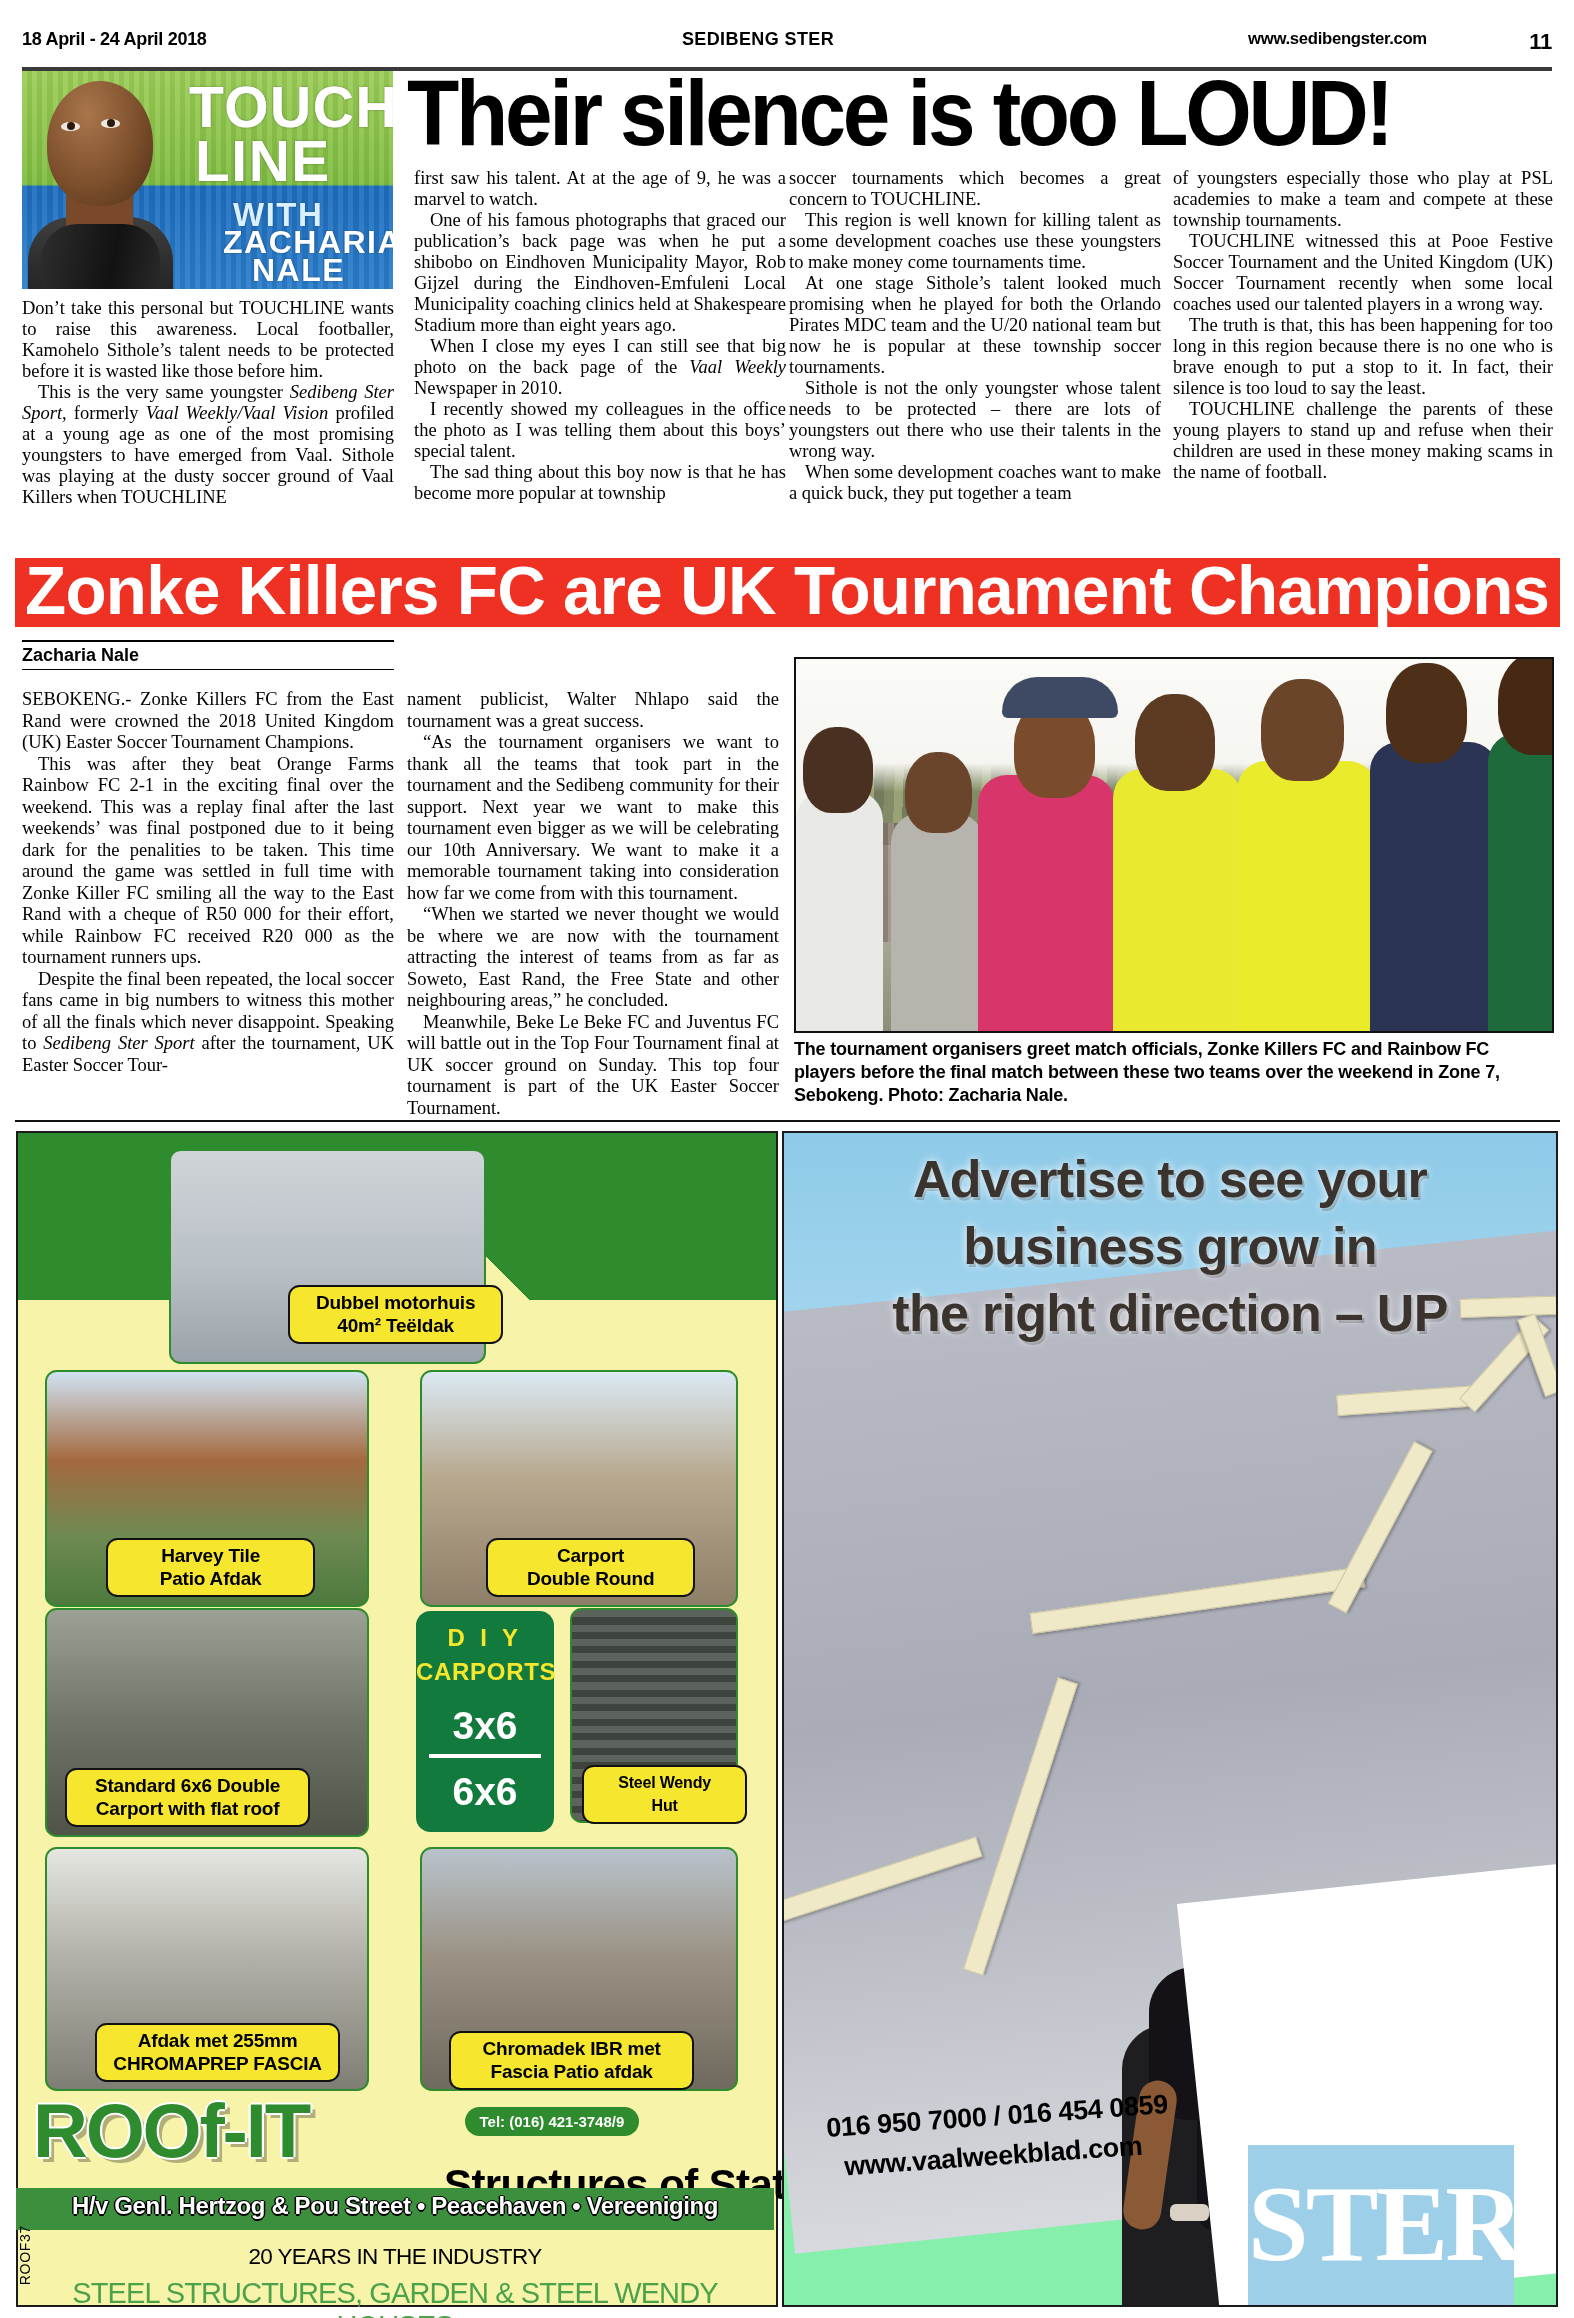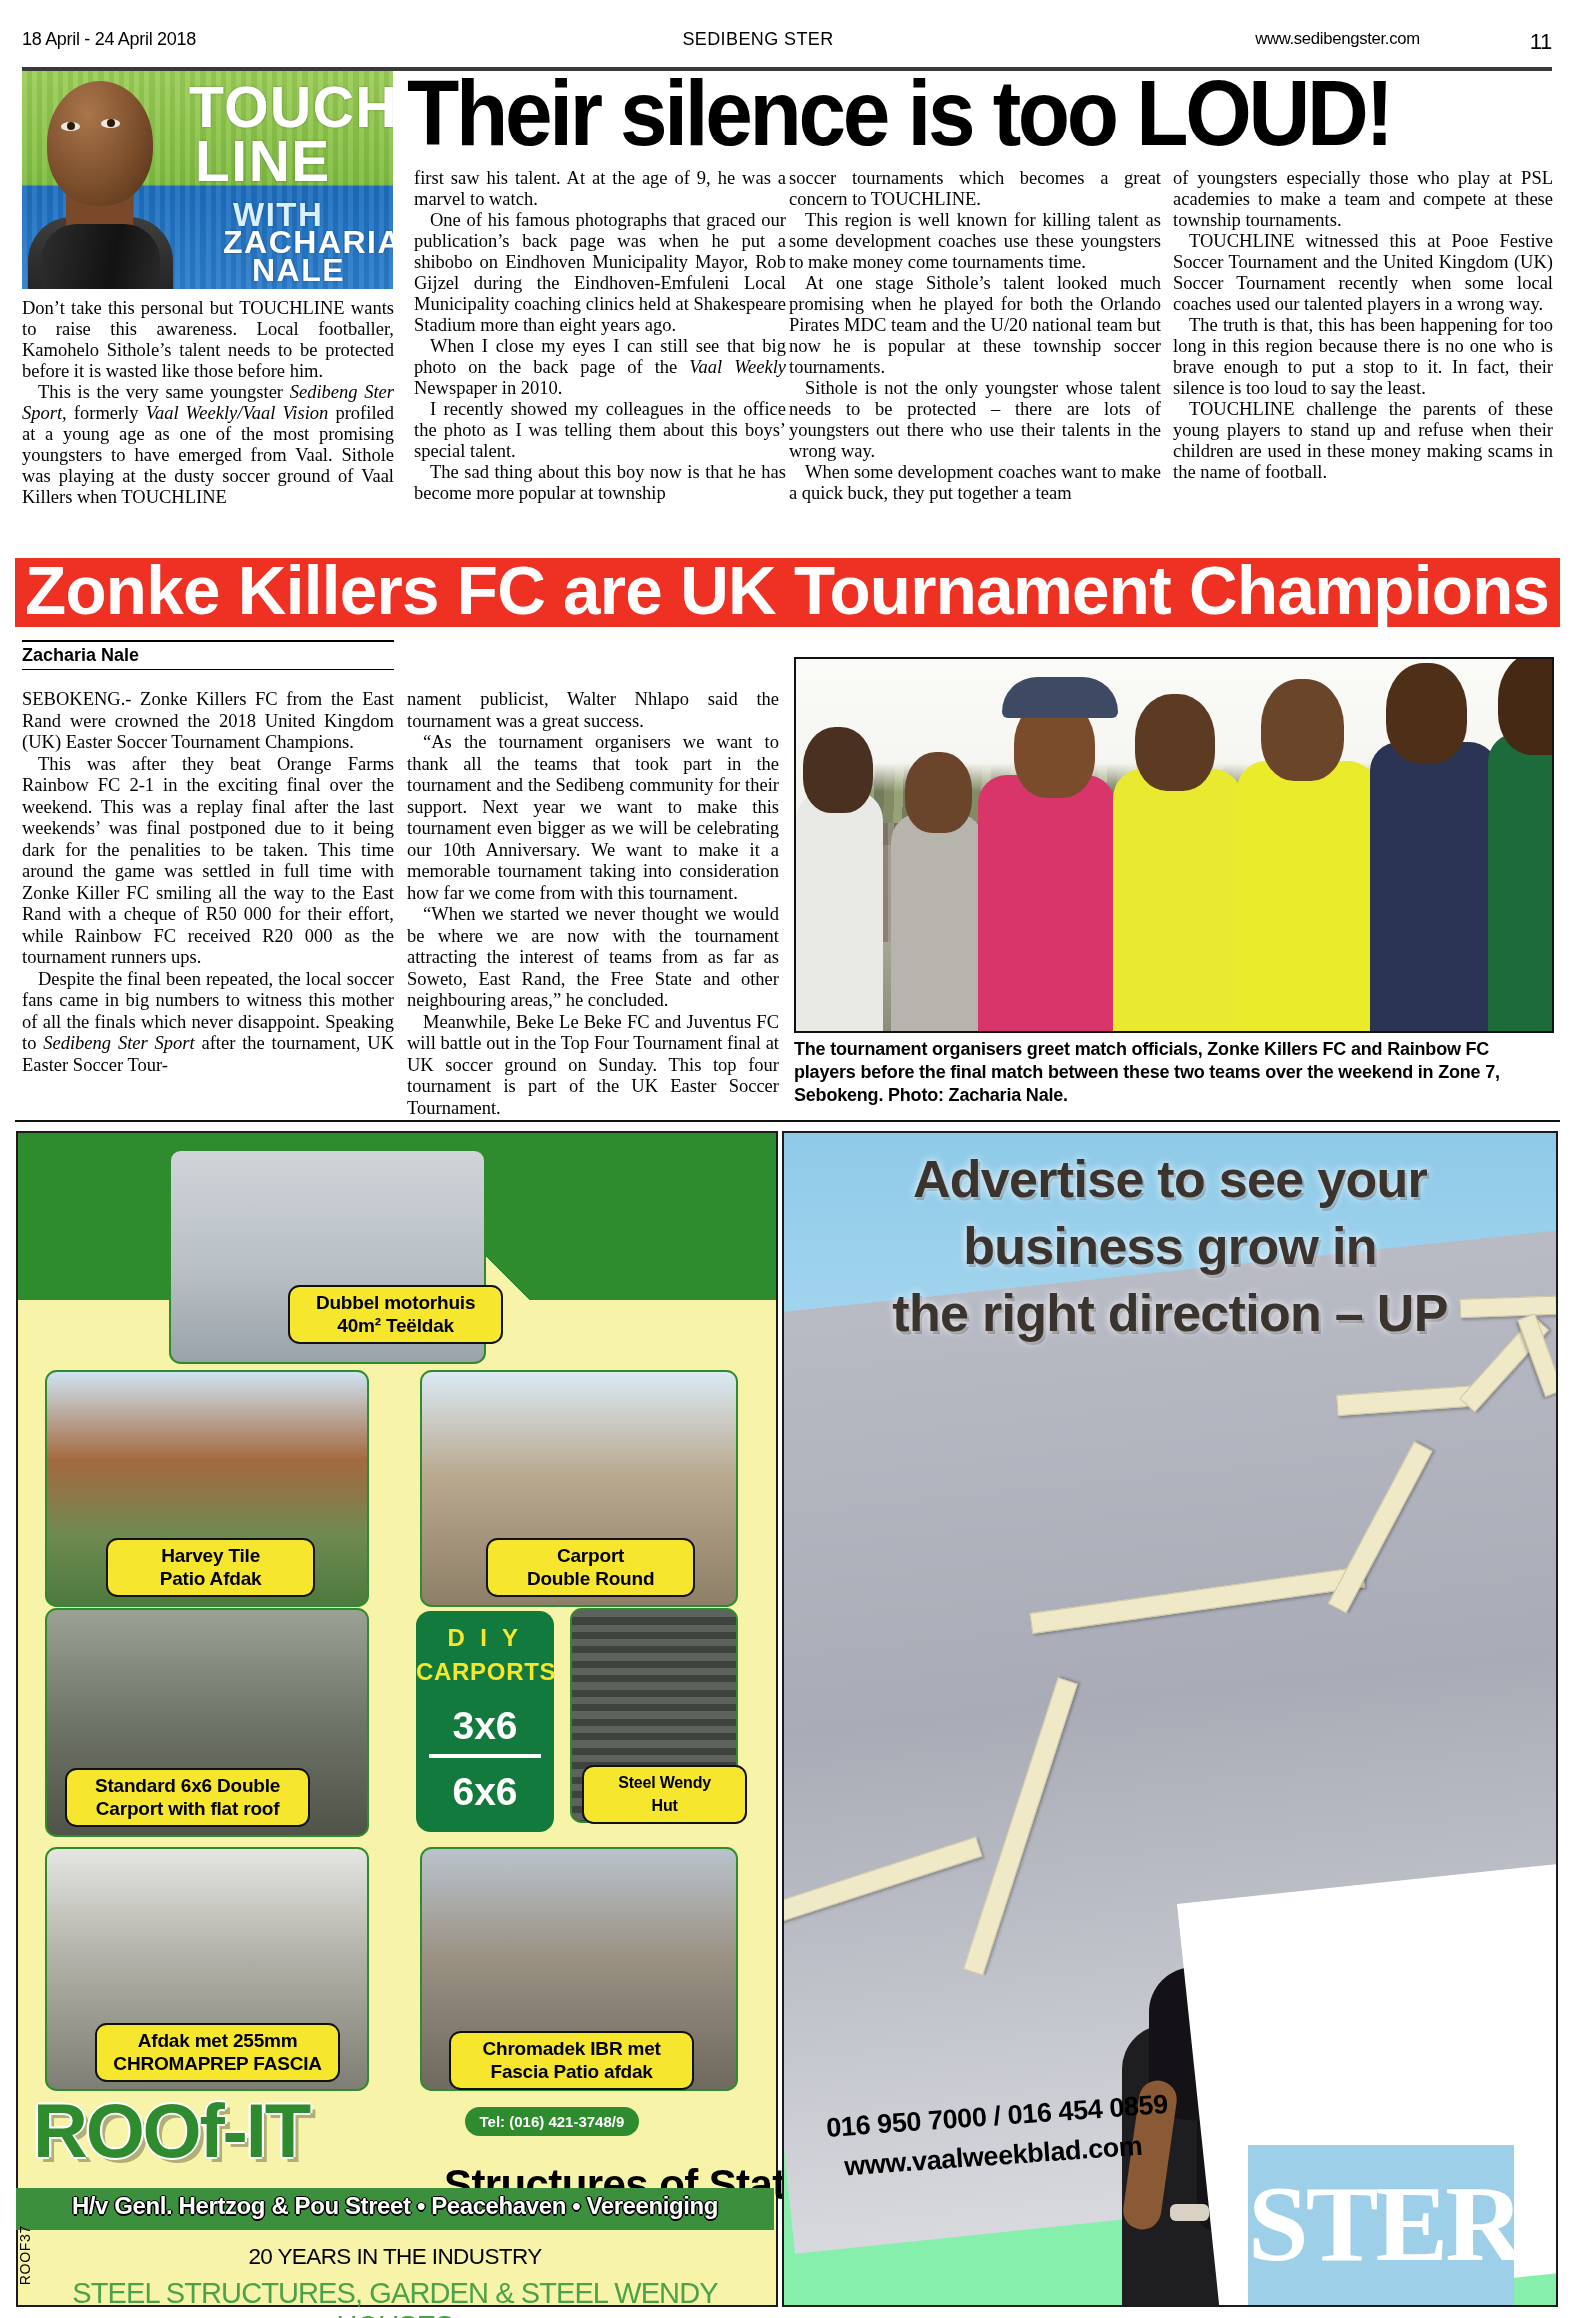--- a/index.html
+++ b/index.html
@@ -2,21 +2,21 @@
 <html style="font-size:11.6px"><head>
 <meta charset="utf-8">
 <style>
   html,body{margin:0;padding:0;background:#fff;}
   body{width:1574px;height:2319px;font-family:"Liberation Serif",serif;color:#000;position:relative;overflow:hidden;}
   .page{position:absolute;left:0;top:0;width:1574px;height:2319px;}
 
   
   .masthead{position:absolute;left:22px;top:29px;width:1530px;height:36px;
             display:flex;align-items:flex-start;justify-content:center;
-            font-family:"Liberation Sans",sans-serif;font-weight:normal;font-size:18px;letter-spacing:-0.3px;}
+            font-family:"Liberation Sans",sans-serif;font-weight:bold;font-size:18px;letter-spacing:-0.3px;}
   .mh-date{width:313px;text-align:left;}
   .mh-title{flex:1;text-align:center;letter-spacing:0.4px;}
   .mh-url{width:313px;text-align:center;font-size:16.7px;}
   .mh-page{width:58px;text-align:right;font-size:22px;}
   .mh-rule{position:absolute;left:22px;top:67px;width:1530px;height:3.6px;background:#3a3a3a;}
 
   
   .headline{position:absolute;left:407px;top:73px;width:1149px;height:87px;
             font-family:"Liberation Sans",sans-serif;font-weight:bold;
             font-size:93px;line-height:81px;letter-spacing:-3.6px;

